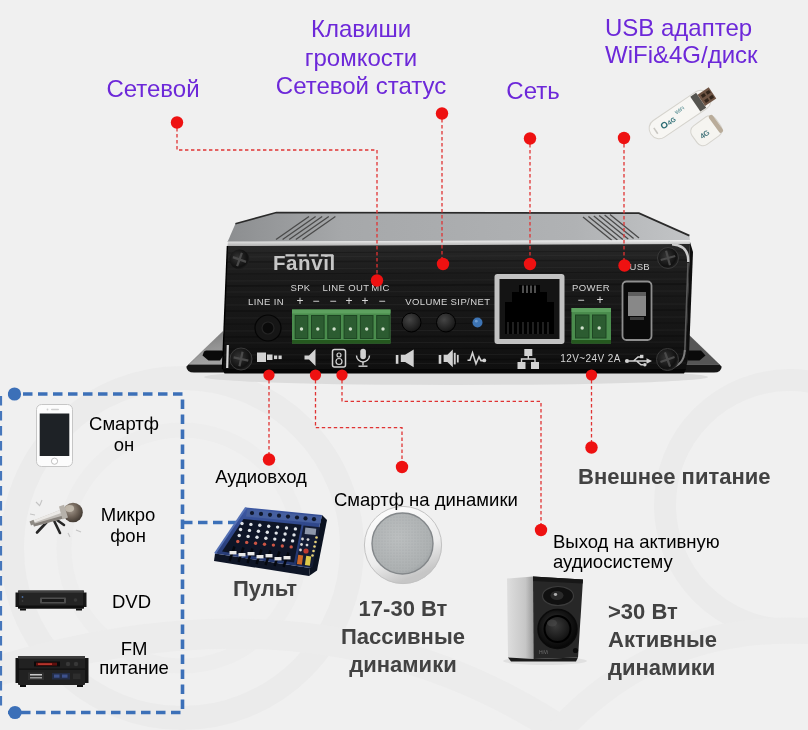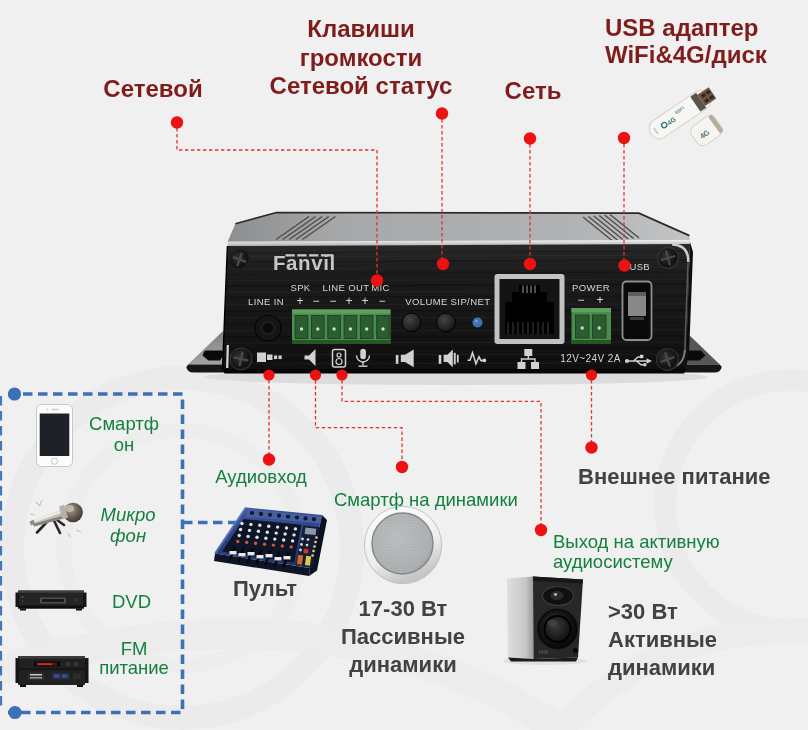--- a/index.html
+++ b/index.html
@@ -1,19 +1,19 @@
 <!DOCTYPE html>
 <html><head>
 <meta charset="utf-8">
 <style>
 html,body{margin:0;padding:0;}
 body{width:808px;height:730px;background:#f0f0f0;font-family:"Liberation Sans",sans-serif;overflow:hidden;position:relative;}
-.b24{position:absolute;color:#7f1d1d;font-weight:bold;font-size:24px;line-height:28.5px;white-space:pre;}
+.b24{position:absolute;color:#6d28d9;font-weight:normal;font-size:24px;line-height:28.5px;white-space:pre;}
 .b25{position:absolute;color:#424242;font-weight:bold;font-size:22px;line-height:28.2px;white-space:pre;}
-.r19{position:absolute;color:#15803d;font-size:18.5px;line-height:21px;white-space:pre;}
+.r19{position:absolute;color:#000000;font-size:18.5px;line-height:21px;white-space:pre;}
 .ctr{transform:translateX(-50%);text-align:center;}
 </style>
 </head>
 <body>
 <svg id="scene" width="808" height="730" viewBox="0 0 808 730" style="position:absolute;left:0;top:0;">
 <defs>
   <linearGradient id="lidG" x1="0" y1="0" x2="1" y2="0">
     <stop offset="0" stop-color="#8c8e90"></stop>
         <stop offset="0.25" stop-color="#a6a8aa"></stop>
         <stop offset="0.75" stop-color="#b0b2b4"></stop>
@@ -562,21 +562,21 @@
 <div class="b24 ctr" style="left:533px;top:77px;">Сеть</div>
 <div class="b24" style="left:605px;top:15px;line-height:26.5px;">USB адаптер
 WiFi&amp;4G/диск</div>
 
 <div class="r19 ctr" style="left:261px;top:466px;">Аудиовход</div>
 <div class="r19" style="left:334px;top:489px;">Смартф на динамики</div>
 <div class="r19" style="left:553px;top:532px;line-height:20px;">Выход на активную
 аудиосистему</div>
 <div class="r19 ctr" style="left:124px;top:413px;">Смартф
 он</div>
-<div class="r19 ctr" style="left:128px;top:504px;font-style:italic;">Микро
+<div class="r19 ctr" style="left:128px;top:504px;">Микро
 фон</div>
 <div class="r19" style="left:112px;top:591px;">DVD</div>
 <div class="r19 ctr" style="left:134px;top:639px;line-height:19px;">FM
 питание</div>
 
 <div class="b25" style="left:578px;top:463px;">Внешнее питание</div>
 <div class="b25 ctr" style="left:265px;top:575px;">Пульт</div>
 <div class="b25 ctr" style="left:403px;top:595px;">17-30 Вт
 Пассивные
 динамики</div>

